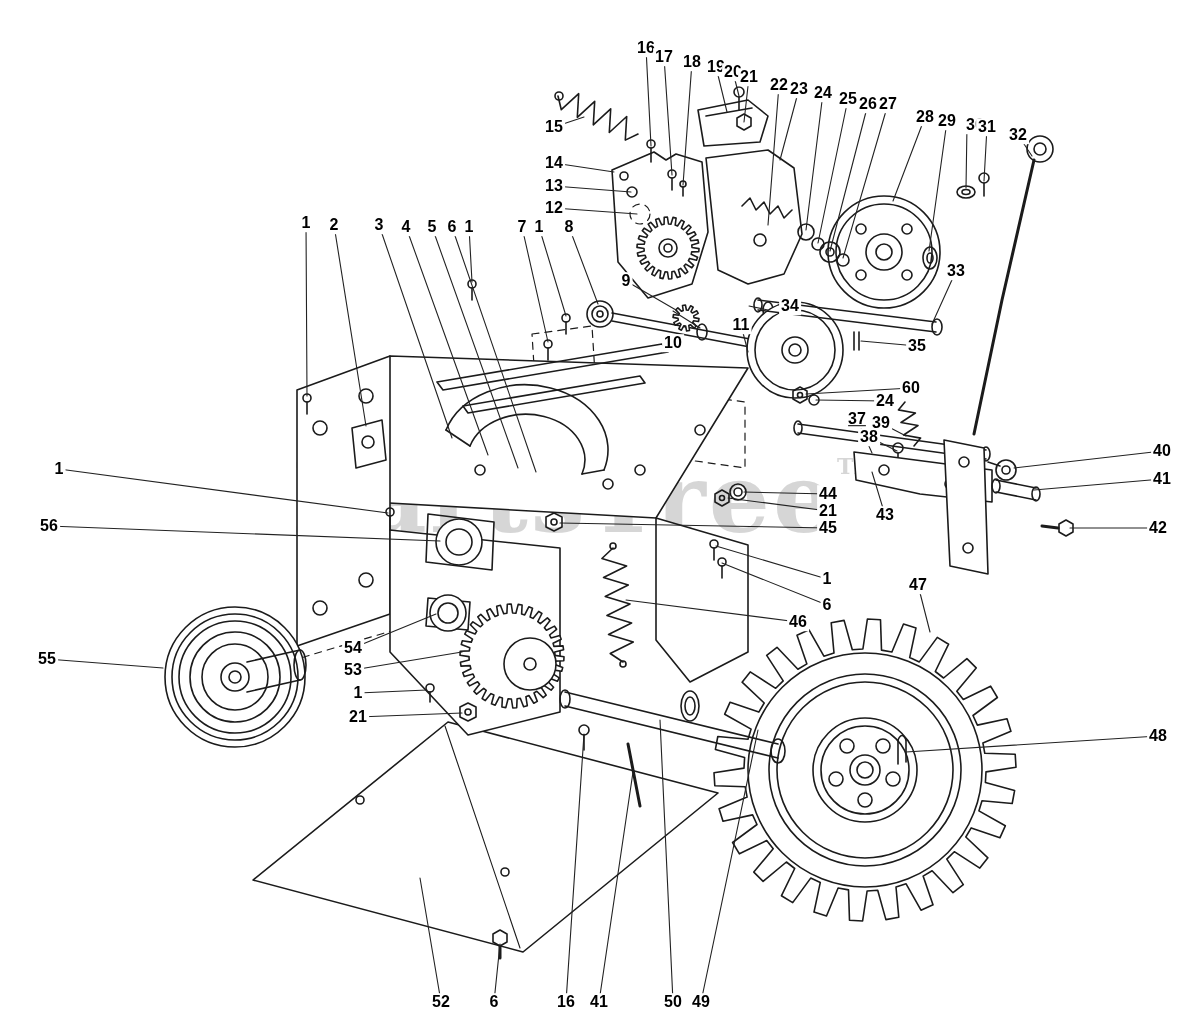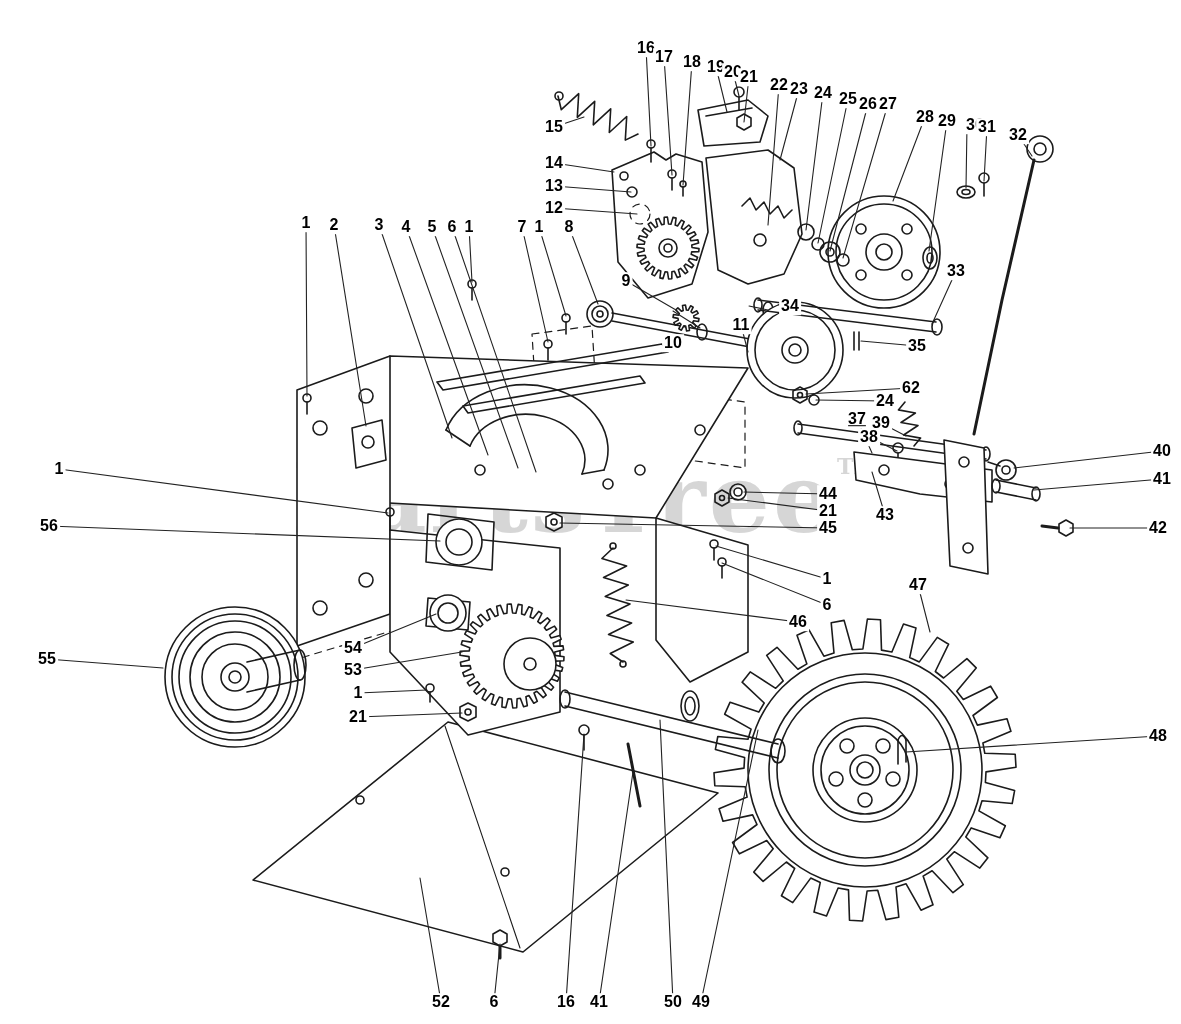--- a/index.html
+++ b/index.html
@@ -366,21 +366,21 @@
       <div class="callout" style="left: 469px; top: 227px;">1</div>
       <div class="callout" style="left: 522px; top: 227px;">7</div>
       <div class="callout" style="left: 539px; top: 227px;">1</div>
       <div class="callout" style="left: 569px; top: 227px;">8</div>
       <div class="callout" style="left: 626px; top: 281px;">9</div>
       <div class="callout" style="left: 673px; top: 311px; margin-top: 32px;">10</div>
       <div class="callout" style="left: 741px; top: 325px;">11</div>
       <div class="callout" style="left: 749px; top: 306px; margin-left: 41px;">34</div>
       <div class="callout" style="left: 956px; top: 271px;">33</div>
       <div class="callout" style="left: 917px; top: 346px;">35</div>
-      <div class="callout" style="left: 911px; top: 388px;">62</div>
+      <div class="callout" style="left: 911px; top: 388px;">60</div>
       <div class="callout" style="left: 885px; top: 401px;">24</div>
       <div class="callout" style="left: 857px; top: 419px; text-decoration: underline;">37</div>
       <div class="callout" style="left: 881px; top: 423px;">39</div>
       <div class="callout" style="left: 869px; top: 437px;">38</div>
       <div class="callout" style="left: 1162px; top: 451px;">40</div>
       <div class="callout" style="left: 1162px; top: 479px;">41</div>
       <div class="callout" style="left: 828px; top: 494px;">44</div>
       <div class="callout" style="left: 828px; top: 511px;">21</div>
       <div class="callout" style="left: 885px; top: 515px;">43</div>
       <div class="callout" style="left: 828px; top: 528px;">45</div>

